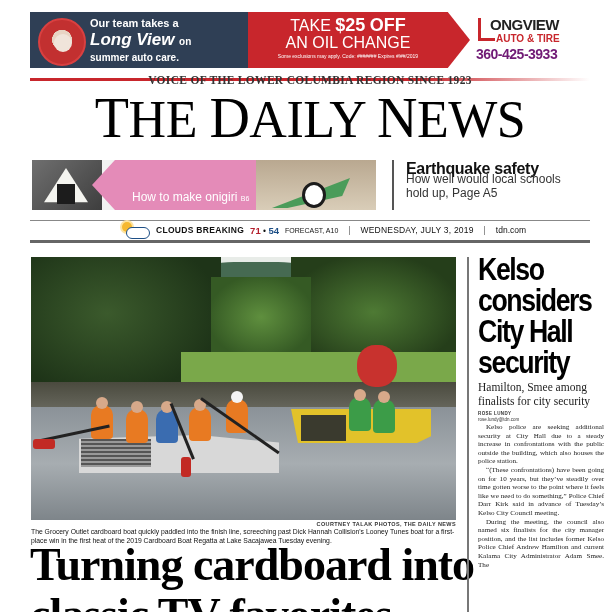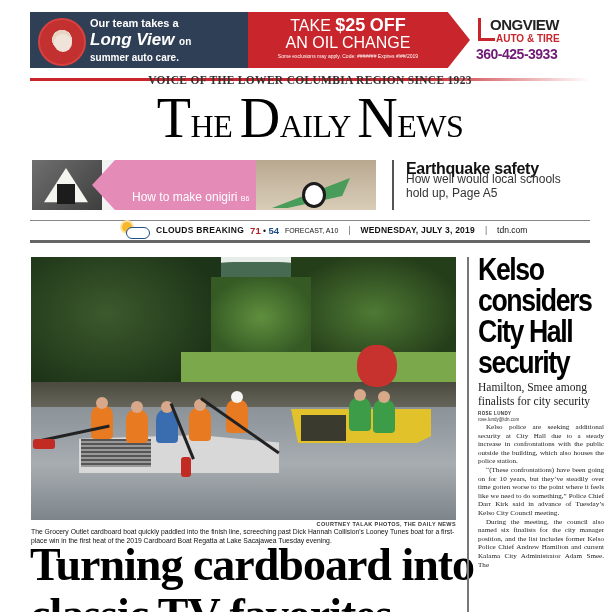--- a/index.html
+++ b/index.html
@@ -25,21 +25,21 @@
   #ad-right { left:444px; top:0; width:116px; height:56px; }
   #ad-logo-L { left:4px; top:6px; width:14px; height:20px; border-left:3px solid #c8262c; border-bottom:3px solid #c8262c; }
   #ad-r1 { left:16px; top:4px; font-size:15px; font-weight:bold; color:#222; letter-spacing:-0.5px; }
   #ad-r2 { left:22px; top:21px; font-size:10px; font-weight:bold; color:#c8262c; }
   #ad-r3 { left:2px; top:34px; font-size:14px; color:#701a75; font-weight:bold; letter-spacing:-0.5px; }
   #ad-underline { left:0; top:66px; width:560px; height:3px; background:linear-gradient(90deg,#c8262c 0%, #c8262c 70%, #fff 100%); }
 
   
   #tagline { left:30px; top:74px; width:560px; text-align:center; font-family:"Liberation Serif", serif; font-weight:bold; font-size:11.5px; color:#333; letter-spacing:0.3px; }
   #title { left:30px; top:84px; width:560px; text-align:center; font-family:"Liberation Serif", serif; font-size:56px; line-height:68px; color:#000; letter-spacing:-0.5px; }
-  #title .sc { font-size:32px; }
+  #title .sc { font-size:52px; }
 
   
   #teaser-left { left:32px; top:160px; width:344px; height:50px; background:#f2f2f2; }
   #t-rice-img { left:0; top:0; width:70px; height:50px; background:linear-gradient(135deg,#6f6f6f,#3e3e3e); }
   #t-rice-onigiri { left:12px; top:8px; width:44px; height:38px; background:#f5f5f0; clip-path:polygon(50% 0, 100% 90%, 0 90%); }
   #t-rice-nori { left:25px; top:24px; width:18px; height:20px; background:#1c1c1c; }
   #t-rice-banner { left:60px; top:0; width:164px; height:50px; background:#e48bb8; clip-path:polygon(14% 0, 100% 0, 100% 100%, 14% 100%, 0 50%); }
   #t-rice-title { left:88px; top:6px; font-size:19px; font-weight:bold; color:#fff; letter-spacing:-0.3px; }
   #t-rice-sub { left:100px; top:30px; font-size:12px; color:#fff; }
   #t-rice-sub small { font-size:7px; }
@@ -55,21 +55,21 @@
   #strip-bot { left:30px; top:240px; width:560px; height:3px; background:#666; }
   #strip { left:120px; top:222px; height:16px; display:flex; align-items:center; gap:6px; font-size:8.5px; color:#111; white-space:nowrap; }
   #weather-icon { width:30px; height:16px; position:relative; }
   .sun { position:absolute; left:2px; top:0; width:10px; height:10px; border-radius:50%; background:#f5b830; box-shadow:0 0 0 2px #fde3a0; }
   .cloud { position:absolute; left:6px; top:5px; width:22px; height:10px; border:1.5px solid #1e4f86; border-radius:8px; background:#fff; }
   .cond { font-weight:bold; letter-spacing:0.3px; }
   .hi { color:#b41e2c; font-weight:bold; font-size:9.5px; }
   .lo { color:#1e4f86; font-weight:bold; font-size:9.5px; }
   .fc { font-size:7px; }
   .sep { color:#666; margin:0 4px; }
-  .date { font-weight:bold; letter-spacing:0.2px; }
+  .date { font-weight:normal; letter-spacing:0.2px; }
 
   
   #photo { left:31px; top:257px; width:425px; height:263px; overflow:hidden; background:#2f4a2a; }
   #ph-sky { left:175px; top:0; width:100px; height:18px; background:#e8ece8; }
   #ph-hills { left:170px; top:5px; width:110px; height:30px; background:#466a52; border-radius:30% 30% 0 0; }
   #ph-trees-l { left:0; top:0; width:190px; height:140px; background:radial-gradient(ellipse at 40% 40%, #3b5a2c, #1e3418 70%); }
   #ph-trees-r { left:260px; top:0; width:165px; height:110px; background:radial-gradient(ellipse at 50% 50%, #4e7a34, #253e1a 75%); }
   #ph-trees-m { left:180px; top:20px; width:100px; height:80px; background:radial-gradient(ellipse, #5f8f3e, #355a24 75%); }
   #ph-grass { left:150px; top:95px; width:275px; height:30px; background:#7aa84a; }
   #ph-shore { left:0; top:125px; width:425px; height:30px; background:linear-gradient(180deg,#4a4a3e,#6a6a60); }

